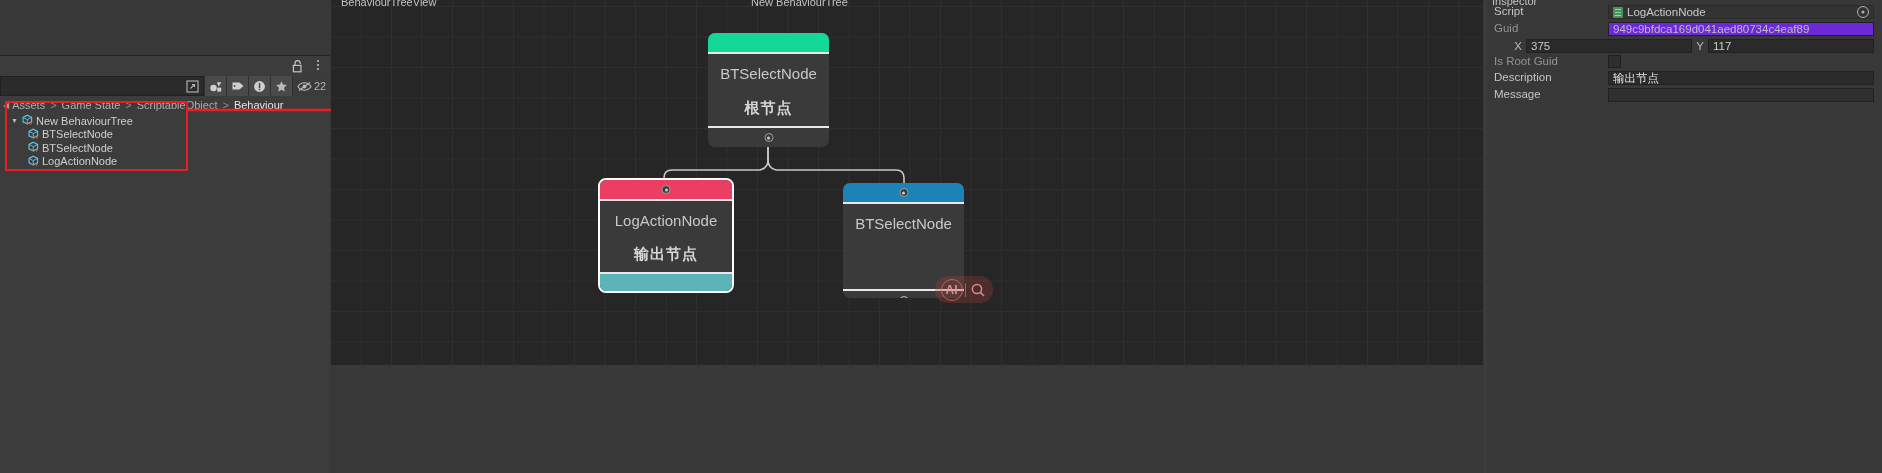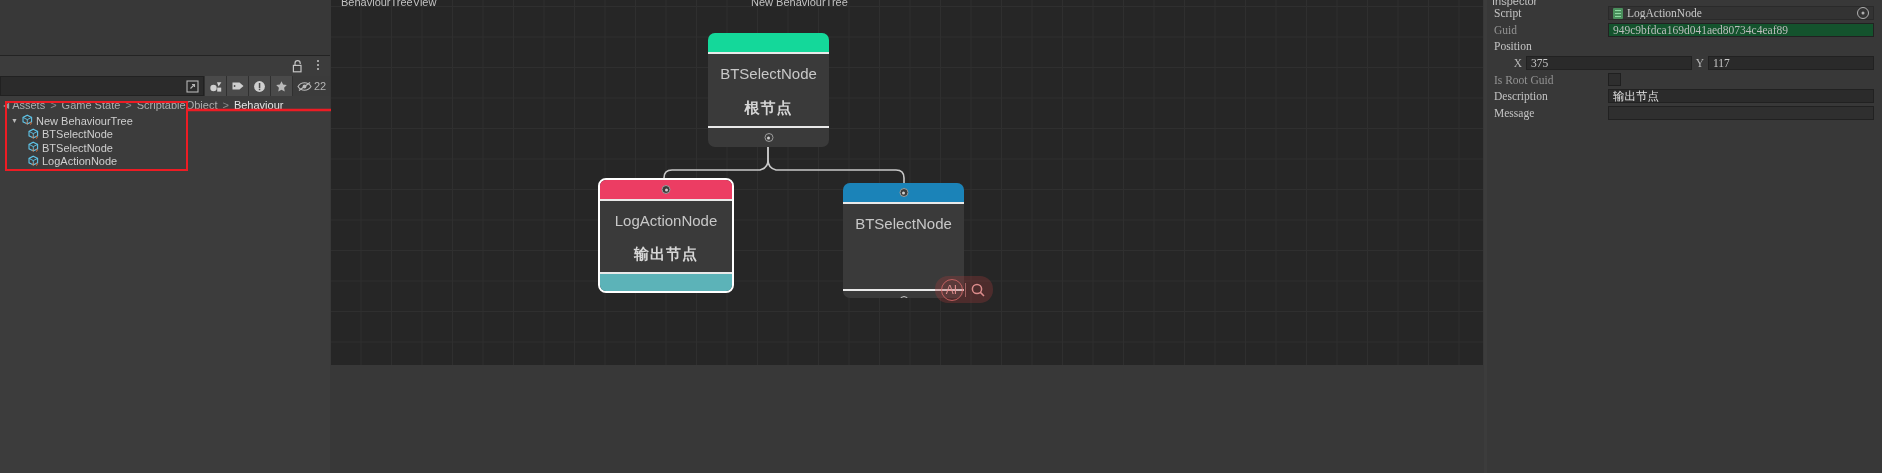--- a/index.html
+++ b/index.html
@@ -284,21 +284,21 @@
     align-items: center;
     justify-content: center;
     gap: 2px;
   }
   #ai-pill .ai-chip {
     width: 20px; height: 20px;
     border-radius: 50%;
     border: 1.5px solid rgba(226,110,110,0.75);
     color: rgba(235,150,150,0.9);
     font-size: 12px;
-    display: flex; align-items: center; justify-content: center;
+    display: flex; align-items: center; justify-content: center; font-weight: bold;
   }
   #ai-pill .divider {
     width: 1px; height: 14px;
     background: rgba(230,140,140,0.55);
   }
   #ai-pill .mag {
     width: 20px; height: 20px;
     display: flex; align-items: center; justify-content: center;
   }
 
@@ -317,23 +317,21 @@
     color: #c2c2c2;
   }
   .insp-rows {
     position: absolute;
     left: 0; top: 5px;
     width: 398px;
   }
   .irow {
     height: 16.6px;
     display: flex;
-    align-items: center;
     position: relative;
-    font-family: Liberation Serif, serif;
   }
   .ilabel {
     width: 124px;
     padding-left: 10px;
     box-sizing: border-box;
     font-size: 11.5px;
     color: #c4c4c4;
     white-space: nowrap;
   }
   .ilabel.dim { color: #939393; }
@@ -352,21 +350,21 @@
     padding: 0 4px;
     min-width: 0;
     white-space: nowrap;
     overflow: hidden;
   }
   .ifield.objfield {
     background: #333333;
     border: 1px solid #2a2a2a;
     justify-content: space-between;
   }
-  .ifield.readonly { background: #14532d; color: #bdbdbd; }
+  .ifield.readonly { background: #6d28d9; color: #bdbdbd; }
   .ifield.popup {
     background: #4a4a4a;
     border: 1px solid #303030;
     justify-content: space-between;
     color: #d2d2d2;
   }
   .ifield.desc { background: #2b2b2b; color: #e2e2e2; }
   .ifield.empty { background: #2f2f2f; }
   .objfield-left { display: flex; align-items: center; gap: 4px; min-width: 0; }
   .script-glyph {
@@ -646,23 +644,20 @@
           </span>
           <span class="target-ring"></span>
         </span>
       </div>
 
       <div class="irow">
         <span class="ilabel dim">Guid</span>
         <span class="ifield readonly">949c9bfdca169d041aed80734c4eaf89</span>
       </div>
 
-      <div class="irow">
-        <span class="ilabel">Position</span>
-      </div>
 
       <div class="irow">
         <span class="ilabel indent" style="width:26px;"></span>
         <span class="xy-wrap">
           <span class="xy-letter">X</span>
           <span class="xy-input">375</span>
           <span class="xy-letter">Y</span>
           <span class="xy-input">117</span>
         </span>
       </div>

